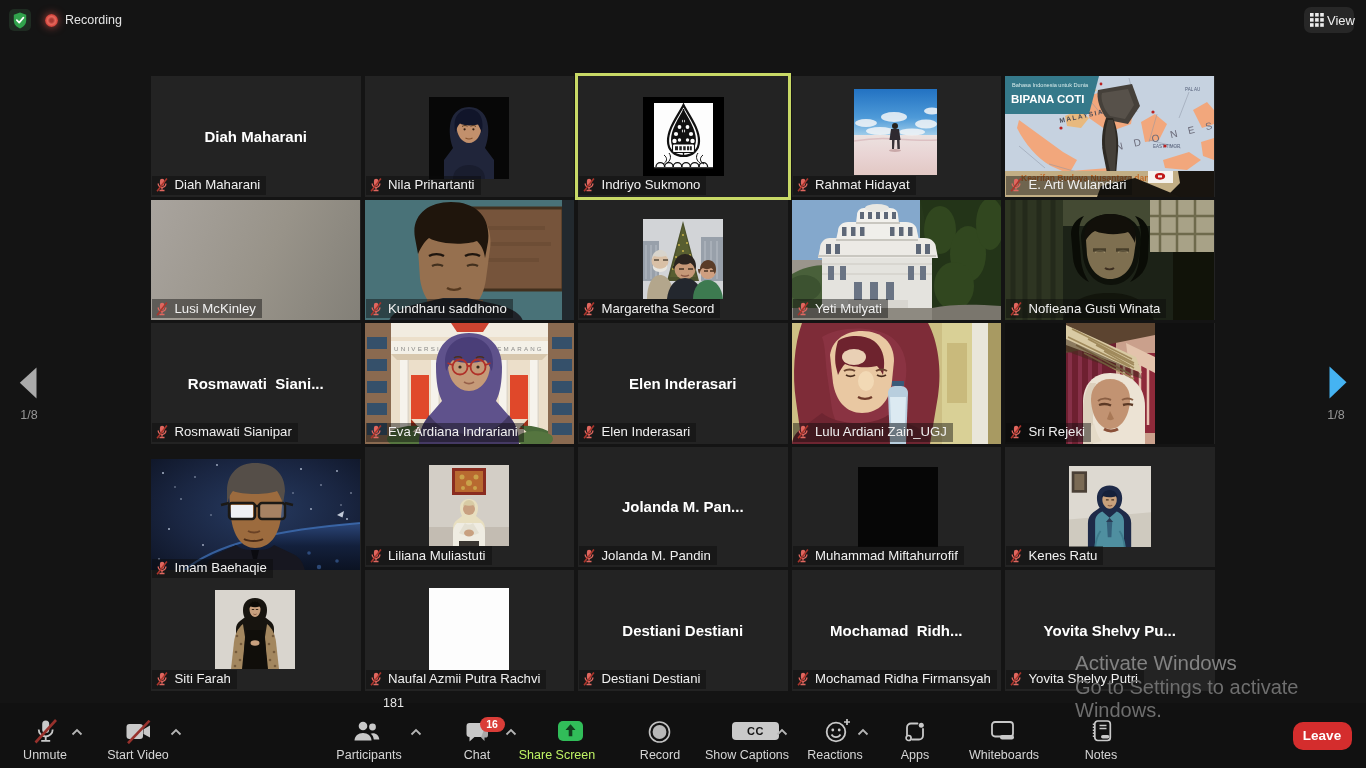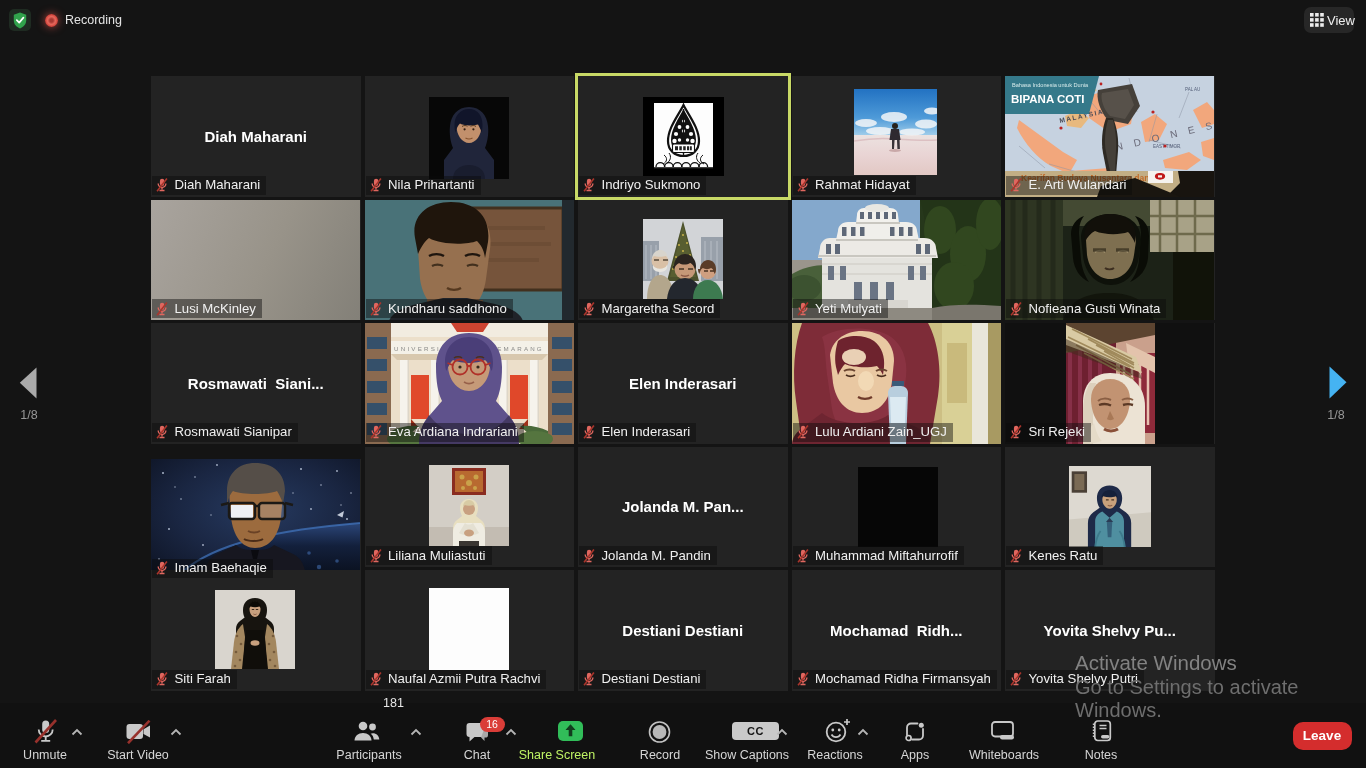--- a/index.html
+++ b/index.html
@@ -690,21 +690,21 @@
 <div class="tbtxt" style="left:369px">Participants</div>
 <svg class="car" style="left:410px" width="12" height="9" viewBox="0 0 12 9">
     <path d="M1.5 6.5 6 2l4.5 4.5" stroke="#b5b5b5" stroke-width="1.8" fill="none"></path>
   </svg>
 
 <svg style="position:absolute;left:465px;top:721px" width="26" height="23" viewBox="0 0 26 23" fill="#c9c9c9">
   <path d="M3 1h13a3 3 0 0 1 3 3v8a3 3 0 0 1-3 3h-8l-5 4.5v-4.5H3a3 3 0 0 1-3-3V4a3 3 0 0 1 3-3z" transform="translate(1.5,1)"></path>
   <path d="M20 5.5a3 3 0 0 1 3 3.4v5.1a2.6 2.6 0 0 1-2.6 2.6h-.9v3.4l-3.4-3.4" fill="#a9a9a9"></path>
 </svg>
 <div style="position:absolute;left:479.5px;top:716.5px;width:25px;height:15px;border-radius:8px;background:#da3d38;color:#fff;
-     font-size:10.5px;font-weight:400;display:flex;align-items:center;justify-content:center">16</div>
+     font-size:10.5px;font-weight:700;display:flex;align-items:center;justify-content:center">16</div>
 <div class="tbtxt" style="left:477px">Chat</div>
 <svg class="car" style="left:505px" width="12" height="9" viewBox="0 0 12 9">
     <path d="M1.5 6.5 6 2l4.5 4.5" stroke="#b5b5b5" stroke-width="1.8" fill="none"></path>
   </svg>
 
 <div style="position:absolute;left:558px;top:720.5px;width:25px;height:20px;background:#31bd59;border-radius:5px"></div>
 <svg style="position:absolute;left:558px;top:720.5px" width="25" height="20" viewBox="0 0 25 20">
   <path d="M12.5 4 17 9h-3v6h-3V9H8z" fill="#123c1e"></path>
   <path d="M12.5 3.2 17.5 9h-3.2v6.2h-3.6V9H7.5z" fill="#123c1e"></path>
 </svg>

